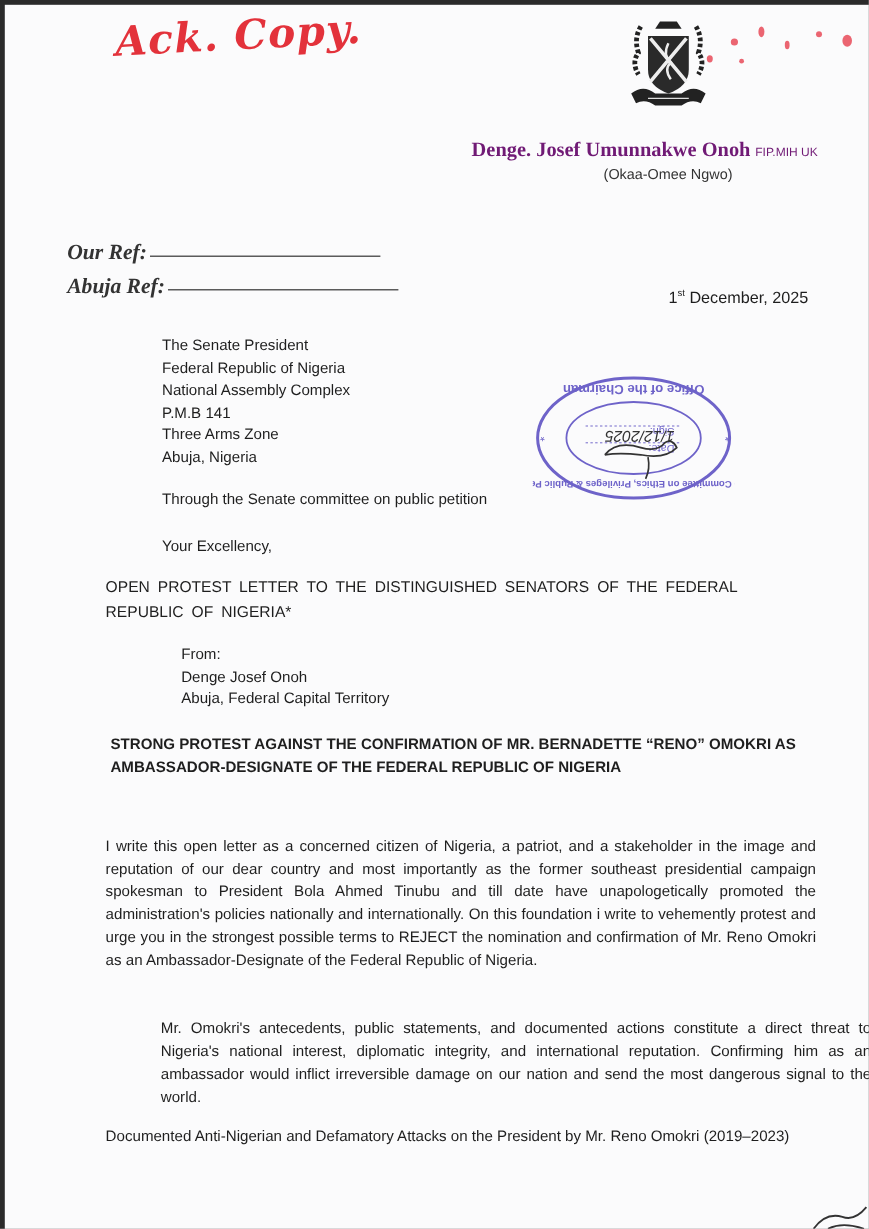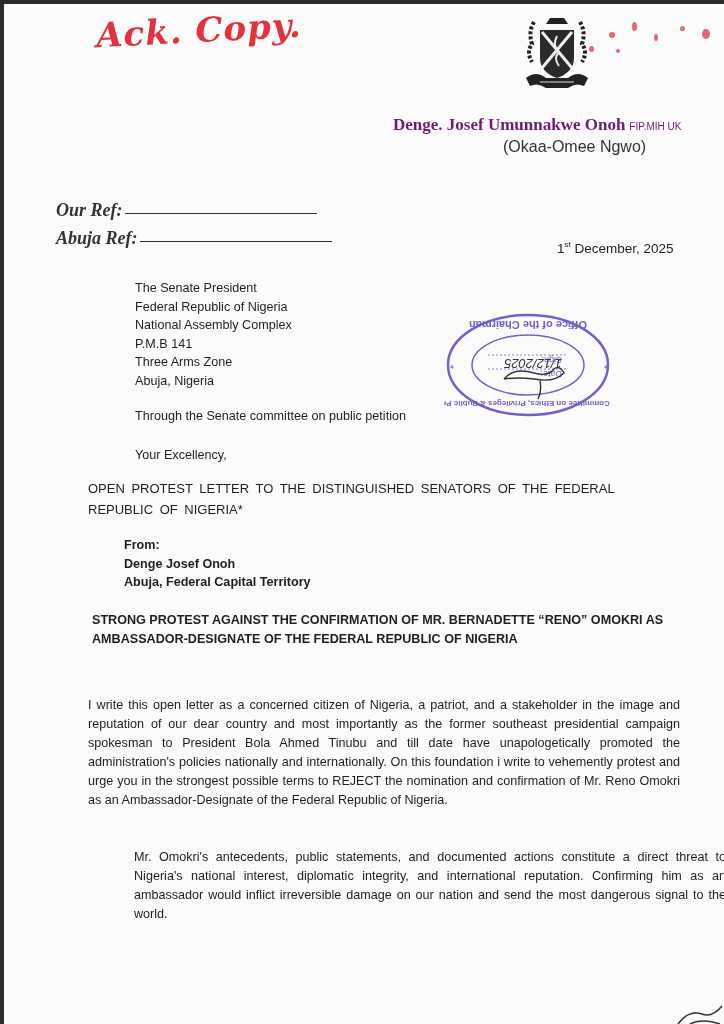--- a/index.html
+++ b/index.html
@@ -20,32 +20,32 @@
       font-family: "DejaVu Serif", serif; font-style: italic; font-weight: bold;
       font-size: 34px; letter-spacing: 1px; transform: rotate(-3deg);
     }
     .specks span { position: absolute; width: 6px; height: 6px; border-radius: 50%; background: #e84a58; opacity: .85; }
     .crest { left: 518px; top: 8px; width: 70px; height: 82px; }
     .letterhead-name {
       left: 389px; top: 111px; font-family: "Liberation Serif", serif;
       font-weight: bold; font-size: 17px; color: #701a75; white-space: nowrap;
     }
     .letterhead-name small { font-family: "Liberation Sans", sans-serif; font-weight: normal; font-size: 10px; margin-left: 4px; }
-    .letterhead-alias { left: 499px; top: 134px; font-size: 16px; color: #333; }
+    .letterhead-alias { left: 499px; top: 134px; font-size: 12px; color: #333; }
     .ref { left: 52px; font-family: "Liberation Serif", serif; font-style: italic; font-weight: bold; font-size: 18px; color: #333; }
     .ref .line { display: inline-block; width: 192px; border-bottom: 1.5px solid #333; margin-left: 2px; vertical-align: 2px; }
     .date { left: 553px; top: 236px; font-size: 13.5px; }
     .date sup { font-size: 8px; }
     .body-text { font-size: 12.6px; line-height: 19px; margin-left: 47px; }
     .addr { left: 84px; top: 275px; }
     .addr div { line-height: 18.5px; }
     .through { left: 84px; top: 403px; }
     .salutation { left: 84px; top: 442px; }
     .title1 { left: 84px; top: 474px; width: 595px; font-weight: normal; font-size: 13px; line-height: 21px; word-spacing: 3px; }
-    .from { left: 73px; top: 532px; line-height: 18.5px; font-weight: bold; }
+    .from { left: 100px; top: 532px; line-height: 18.5px; }
     .title2 { left: 88px; top: 607px; width: 600px; font-weight: bold; font-size: 12.6px; line-height: 19px; }
     .distinguished { left: 84px; top: 655px; }
     .para { left: 84px; width: 592px; text-align: justify; font-size: 12.6px; line-height: 19px; }
     .p1 { top: 692px; }
     .p2 { top: 844px; margin-left: 46px; }
     .p3 { top: 934px; }
     .stamp { left: 440px; top: 305px; width: 168px; height: 112px; }
     .footer-sig { left: 672px; top: 1000px; width: 50px; height: 24px; }
   </style>
 </head>
@@ -129,17 +129,18 @@
     <div>From:</div>
     <div>Denge Josef Onoh</div>
     <div>Abuja, Federal Capital Territory</div>
   </div>
 
   <div class="abs title2">STRONG PROTEST AGAINST THE CONFIRMATION OF MR. BERNADETTE “RENO” OMOKRI AS AMBASSADOR-DESIGNATE OF THE FEDERAL REPUBLIC OF NIGERIA</div>
 
 
   <div class="abs para p1">I write this open letter as a concerned citizen of Nigeria, a patriot, and a stakeholder in the image and reputation of our dear country and most importantly as the former southeast presidential campaign spokesman to President Bola Ahmed Tinubu and till date have unapologetically promoted the administration's policies nationally and internationally.  On this foundation i write to vehemently protest and urge you in the strongest possible terms to REJECT the nomination and confirmation of Mr. Reno Omokri as an Ambassador-Designate of the Federal Republic of Nigeria.</div>
   <div class="abs para p2">Mr. Omokri's antecedents, public statements, and documented actions constitute a direct threat to Nigeria's national interest, diplomatic integrity, and international reputation. Confirming him as an ambassador would inflict irreversible damage on our nation and send the most dangerous signal to the world.</div>
+  <div class="abs para p3">Documented Anti-Nigerian and Defamatory Attacks on the President by Mr. Reno Omokri (2019–2023)</div>
 
   <svg class="abs footer-sig" viewBox="0 0 50 24">
     <path d="M2 20 q10 -14 24 -10 q10 4 20 -8 M14 20 q12 -6 30 0" fill="none" stroke="#333" stroke-width="1.5"></path>
   </svg>
 </div>
 
 </body></html>

